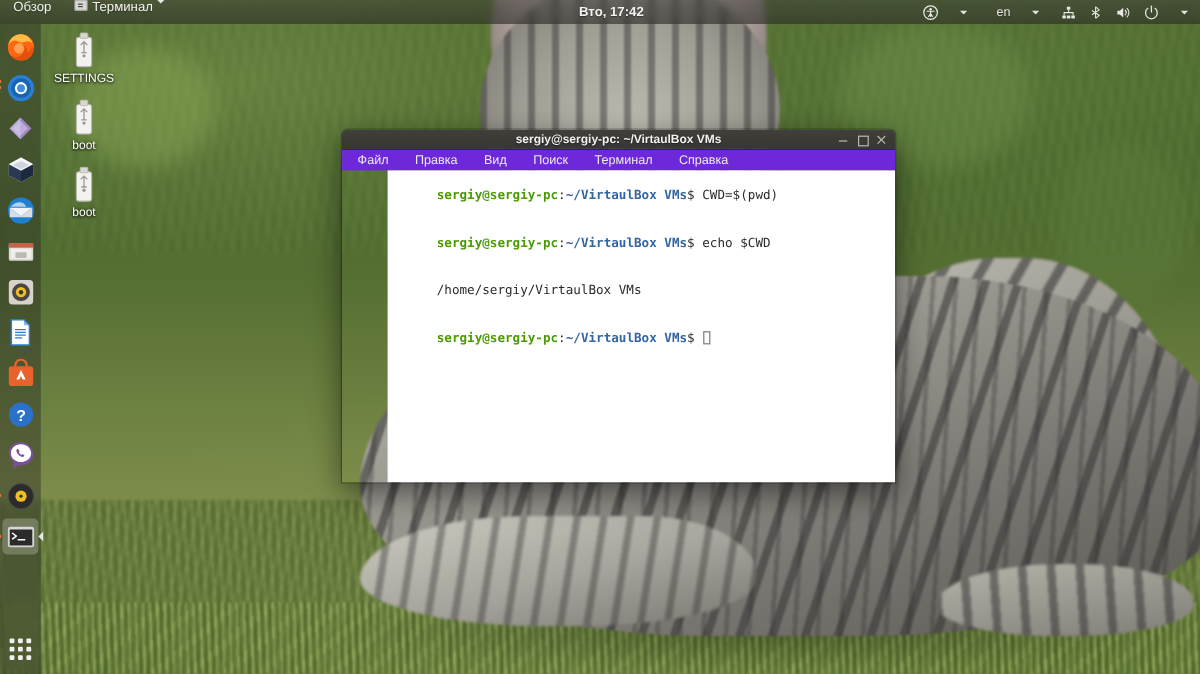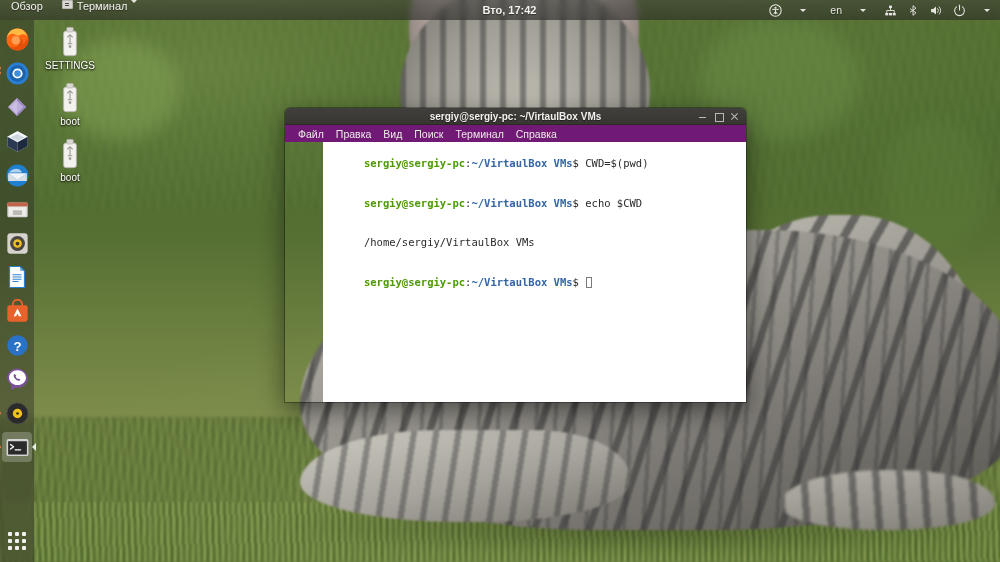--- a/index.html
+++ b/index.html
@@ -189,22 +189,22 @@
   .win-buttons { margin-left:auto; display:flex; align-items:center; gap:7px; padding-right:7px; z-index:2; }
   .win-btn { width:9px; height:9px; position:relative; cursor:pointer; opacity:.82; }
   .wb-min:after { content:""; position:absolute; left:1px; top:5px; width:7px; height:1px; background:#d8d6d2; }
   .wb-max:after { content:""; position:absolute; left:1px; top:1px; width:7px; height:7px; border:1px solid #d8d6d2; }
   .wb-close:before, .wb-close:after {
     content:""; position:absolute; left:0; top:4px; width:9px; height:1px; background:#d8d6d2;
   }
   .wb-close:before { transform:rotate(45deg); }
   .wb-close:after { transform:rotate(-45deg); }
   .term-menubar {
-    height:17px; background:#701a75; display:flex; align-items:center;
-    padding-left:7px; gap:0; flex:0 0 auto;
+    height:17px; background:#6d28d9; display:flex; align-items:center;
+    padding-left:7px; gap:10px; flex:0 0 auto;
   }
   .term-menu {
     color:#eceae7; font-size:10.5px; padding:2px 6px; cursor:pointer; border-radius:2px;
   }
   .term-body {
     flex:1 1 auto; background:#ffffff; padding:2px 4px 0 3px;
     font-family:"DejaVu Sans Mono", monospace; font-size:10.5px; line-height:13.2px;
     color:#2b2b2b; overflow:hidden; position:relative;margin-left:38px;
   }
   .term-line { white-space:pre; }

